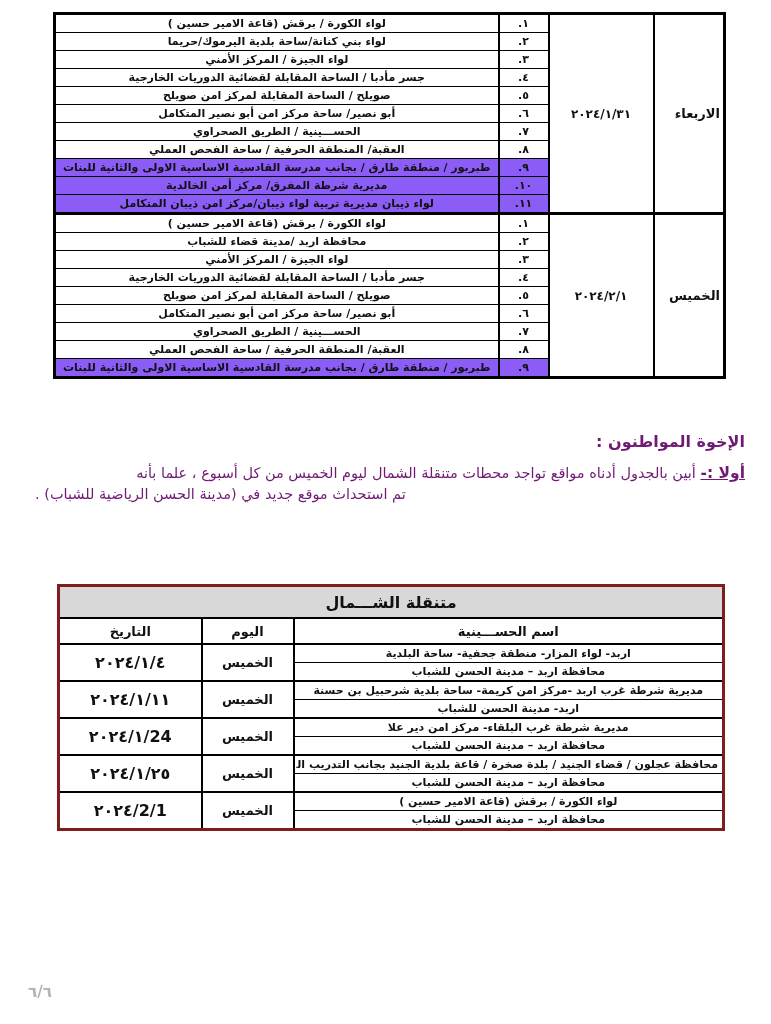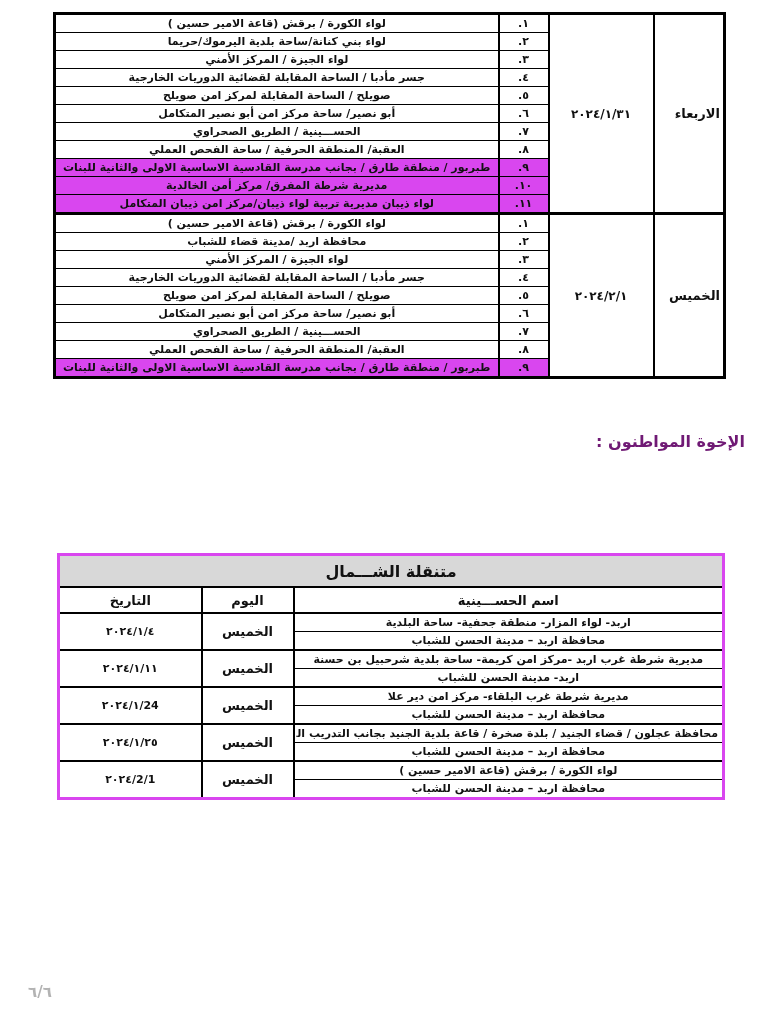--- a/index.html
+++ b/index.html
@@ -18,49 +18,49 @@
     border:1px solid #000;border-left-width:2px;border-right-width:2px;
     height:17px;padding:0 3px;text-align:center;vertical-align:middle;
     font-weight:bold;color:#111;overflow:hidden;white-space:nowrap;
   }
   .t1{border:3px solid #000;}
   .t1 tr.section-start td{border-top-width:3px;}
   .t1 .loc-cell{font-size:11px;}
   .t1 .num-cell{font-size:11px;}
   .t1 .date-cell{font-size:12px;direction:ltr;unicode-bidi:isolate;}
   .t1 .day-cell{font-size:13px;padding-left:34px;}
-  .t1 td.shaded{background:#d946ef;}
+  .t1 td.shaded{background:#8b5cf6;}
 
   
   .notice{
     position:absolute;left:35px;width:710px;top:432px;direction:rtl;color:#701a75;
   }
   .notice-heading{
     font-weight:bold;font-size:16px;text-align:right;margin:0 0 12px 0;
   }
   .notice-line1{font-size:14.5px;text-align:right;line-height:21px;}
   .notice-line2{font-size:14.5px;text-align:left;line-height:21px;}
   .first-label{font-weight:bold;text-decoration:underline;font-size:15.5px;}
 
   
   .t2{
-    position:absolute;left:57px;top:553px;width:665px;direction:rtl;
-    border:3px solid #d946ef;
+    position:absolute;left:57px;top:584px;width:665px;direction:rtl;
+    border:3px solid #7f1d1d;
   }
   .t2 td{
     border:1px solid #000;border-left-width:2px;border-right-width:2px;
     padding:0 4px;text-align:center;vertical-align:middle;
     font-weight:bold;color:#111;overflow:hidden;white-space:nowrap;
   }
   .t2 .title-cell{height:30px;font-size:16px;background:#d8d8d8;border-bottom-width:2px;}
   .t2 .head-cell{height:24px;font-size:13px;border-bottom-width:2px;margin-top:48px;}
   .t2 tr.group-start td{border-top-width:2px;}
   .t2 .region-cell{font-size:11px;height:17px;border-radius:9px;}
   .t2 .day2-cell{font-size:13px;}
-  .t2 .date2-cell{font-size:11px;direction:ltr;unicode-bidi:isolate;margin-top:20px;}
+  .t2 .date2-cell{font-size:16px;direction:ltr;unicode-bidi:isolate;margin-top:20px;}
 
   
   .page-num{
     position:absolute;left:28px;top:983px;font-size:15px;color:#b3b3b3;
     font-weight:bold;letter-spacing:1px;text-align:center;
   }
 </style>
 </head>
 <body>
 
@@ -156,20 +156,22 @@
         </tr>
         <tr>
           <td class="num-cell shaded">٩.</td>
           <td class="loc-cell shaded">طبربور / منطقة طارق / بجانب مدرسة القادسية الاساسية الاولى والثانية للبنات</td>
         </tr>
       </tbody>
   </table>
 
   <div class="notice">
     <p class="notice-heading">الإخوة المواطنون :</p>
+    <div class="notice-line1"><span class="first-label">أولا :-</span><span> أبين بالجدول أدناه مواقع تواجد محطات متنقلة الشمال ليوم الخميس من كل أسبوع ، علما بأنه</span></div>
+    <div class="notice-line2">تم استحداث موقع جديد في (مدينة الحسن الرياضية للشباب) .</div>
   </div>
 
   <table class="t2">
     <colgroup>
       <col style="width:430px">
         <col style="width:92px">
         <col style="width:143px">
     </colgroup>
     <tbody>
       <tr>

